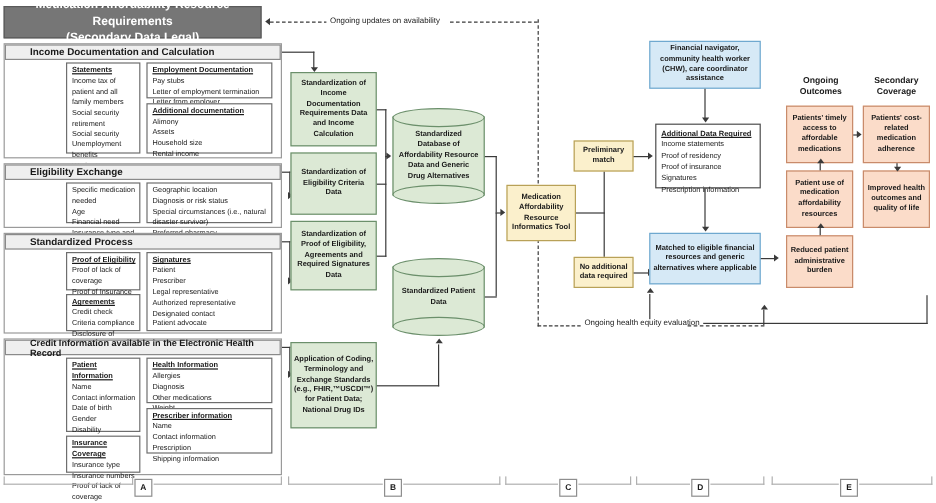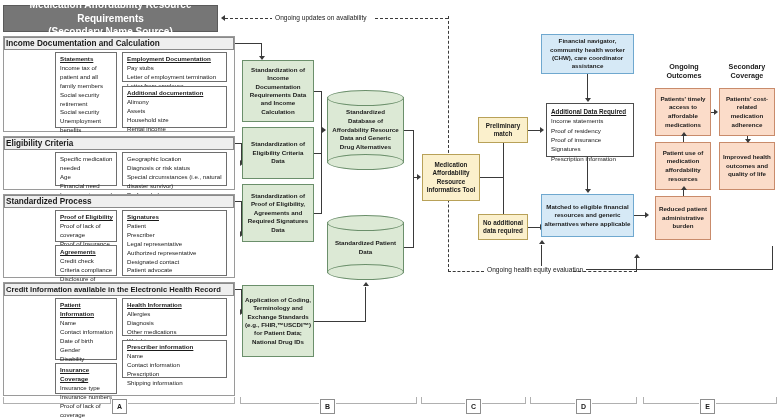--- a/index.html
+++ b/index.html
@@ -2,21 +2,21 @@
 <html><head>
 <meta charset="utf-8">
 <style>
   html,body{margin:0;padding:0;background:#ffffff;}
   body{width:780px;height:419px;position:relative;overflow:hidden;
        font-family:"Liberation Sans","DejaVu Sans",sans-serif;
        color:#1a1a1a;-webkit-font-smoothing:antialiased;}
   .abs{position:absolute;box-sizing:border-box;}
 
   .grayhdr{background:#efefef;border:1px solid #8a8a8a;font-weight:bold;
-           font-size:8.2px;display:flex;align-items:center;padding-left:1px;}
+           font-size:8.2px;display:flex;align-items:center;padding-left:20px;}
   .titlebar{background:#767676;border:1px solid #5a5a5a;color:#fff;
             font-weight:bold;font-size:10px;display:flex;flex-direction:column;
             align-items:center;justify-content:center;line-height:1.35;text-align:center;}
   .grpbox{border:1px solid #6e6e6e;background:#fff;padding:2px 3px 2px 4px;}
   .grpbox .hd{font-weight:bold;text-decoration:underline;font-size:6.2px;
               line-height:1.45;margin-bottom:0px;}
   .grpbox .li{font-size:6.1px;line-height:1.46;white-space:normal;}
   .sectionwrap{border:1px solid #9a9a9a;background:#fff;}
 
   
@@ -70,21 +70,21 @@
              align-items:center;justify-content:center;}
   .brace{position:absolute;border-top:1px solid #b0b0b0;}
   .bracee{position:absolute;width:1px;background:#b0b0b0;}
   .capt{position:absolute;font-size:6.6px;background:#fff;padding:0 3px;white-space:nowrap;}
 </style>
 </head>
 <body>
 
 <div class="abs titlebar" style="left:3px;top:5px;width:215px;height:27px;">
   <div>Medication Affordability Resource Requirements</div>
-  <div>(Secondary Name Source)</div>
+  <div>(Secondary Data Legal)</div>
 </div>
 
 <div class="arrowL" style="left:221px;top:15px;"></div>
 <div class="dashh" style="left:225px;top:18px;width:48px;"></div>
 <div class="capt" style="left:272px;top:14px;">Ongoing updates on availability</div>
 <div class="dashh" style="left:375px;top:18px;width:73px;"></div>
 
 <div class="abs sectionwrap" style="left:3px;top:36px;width:232px;height:96px;"></div>
 <div class="abs grayhdr" style="left:4px;top:37px;width:230px;height:13px;">Income Documentation and Calculation</div>
 
@@ -108,21 +108,21 @@
 
 <div class="abs grpbox" style="left:122px;top:86px;width:105px;height:42px;">
   <div class="hd">Additional documentation</div>
   <div class="li">Alimony</div>
   <div class="li">Assets</div>
   <div class="li">Household size</div>
   <div class="li">Rental income</div>
 </div>
 
 <div class="abs sectionwrap" style="left:3px;top:136px;width:232px;height:54px;"></div>
-<div class="abs grayhdr" style="left:4px;top:137px;width:230px;height:13px;">Eligibility Criteria</div>
+<div class="abs grayhdr" style="left:4px;top:137px;width:230px;height:13px;">Eligibility Exchange</div>
 
 <div class="abs grpbox" style="left:55px;top:152px;width:62px;height:34px;">
   <div class="li">Specific medication needed</div>
   <div class="li">Age</div>
   <div class="li">Financial need</div>
   <div class="li">Insurance type and plan</div>
   <div class="li">Residency status</div>
 </div>
 
 <div class="abs grpbox" style="left:122px;top:152px;width:105px;height:34px;">

